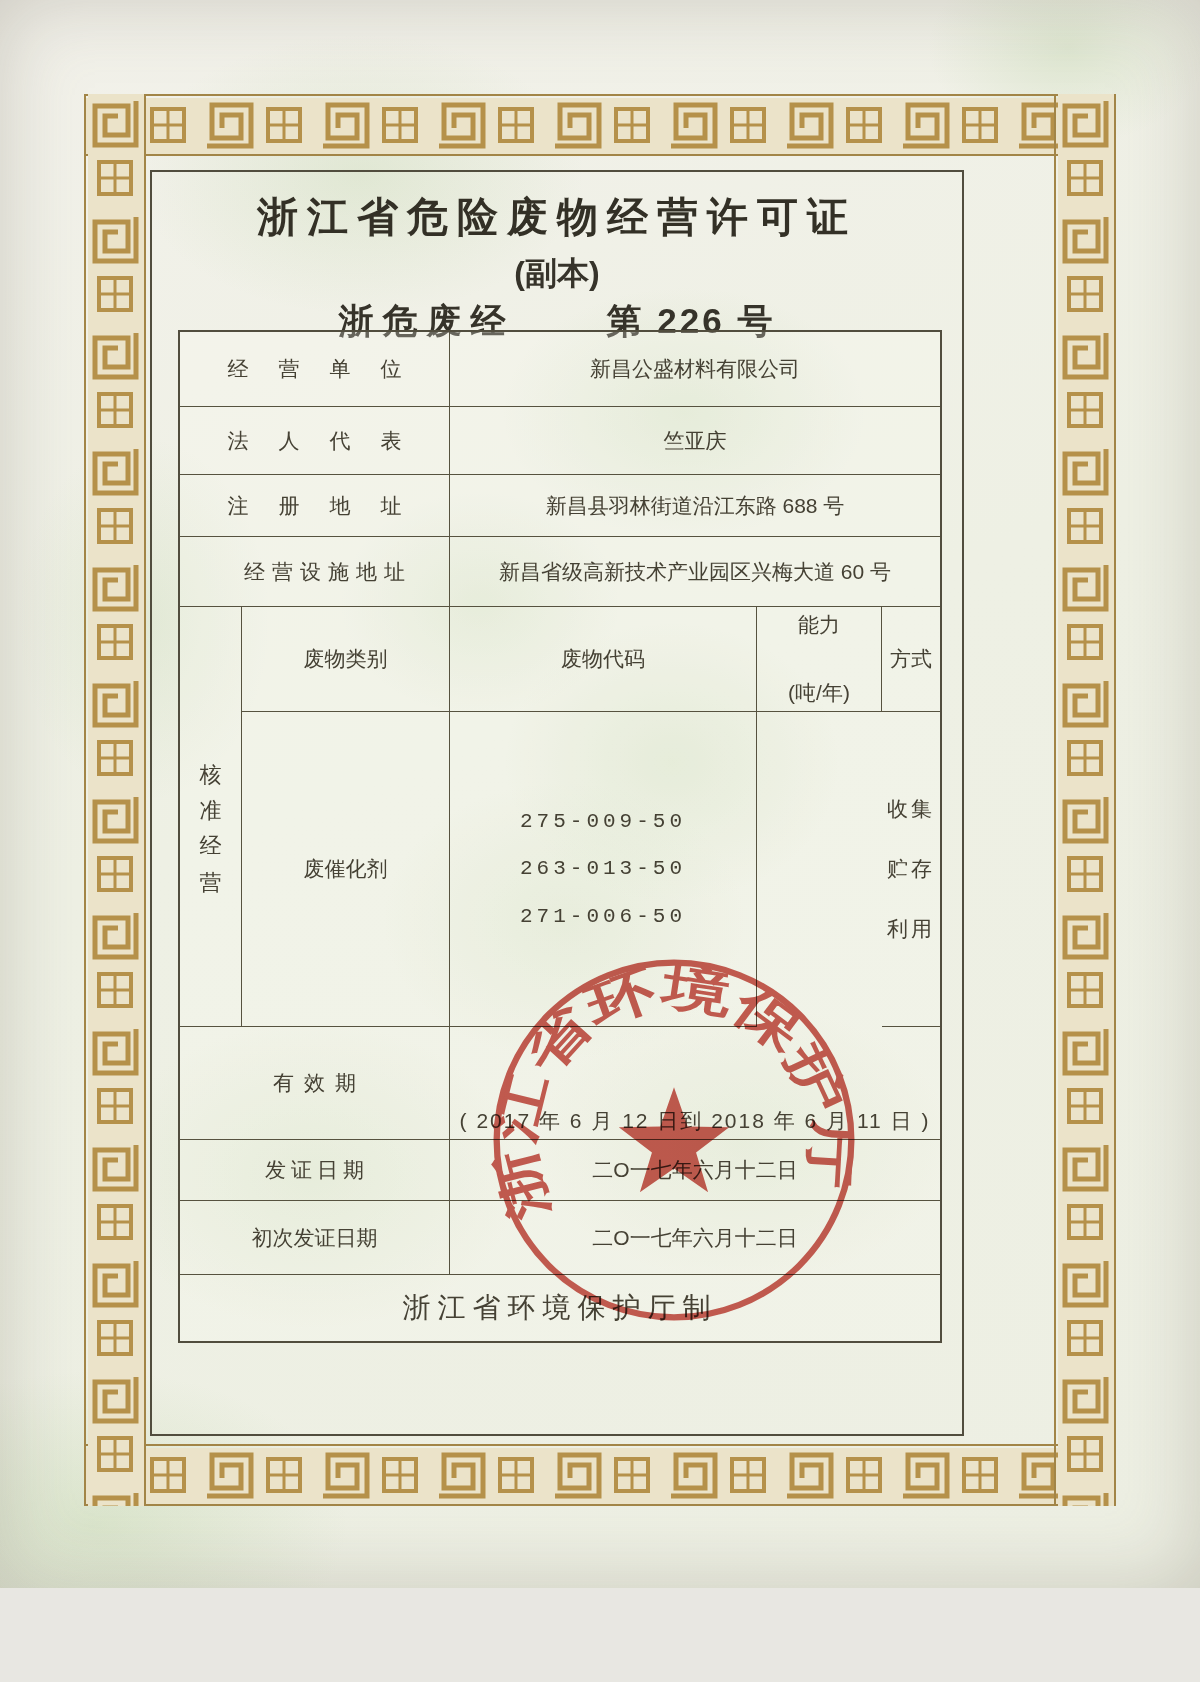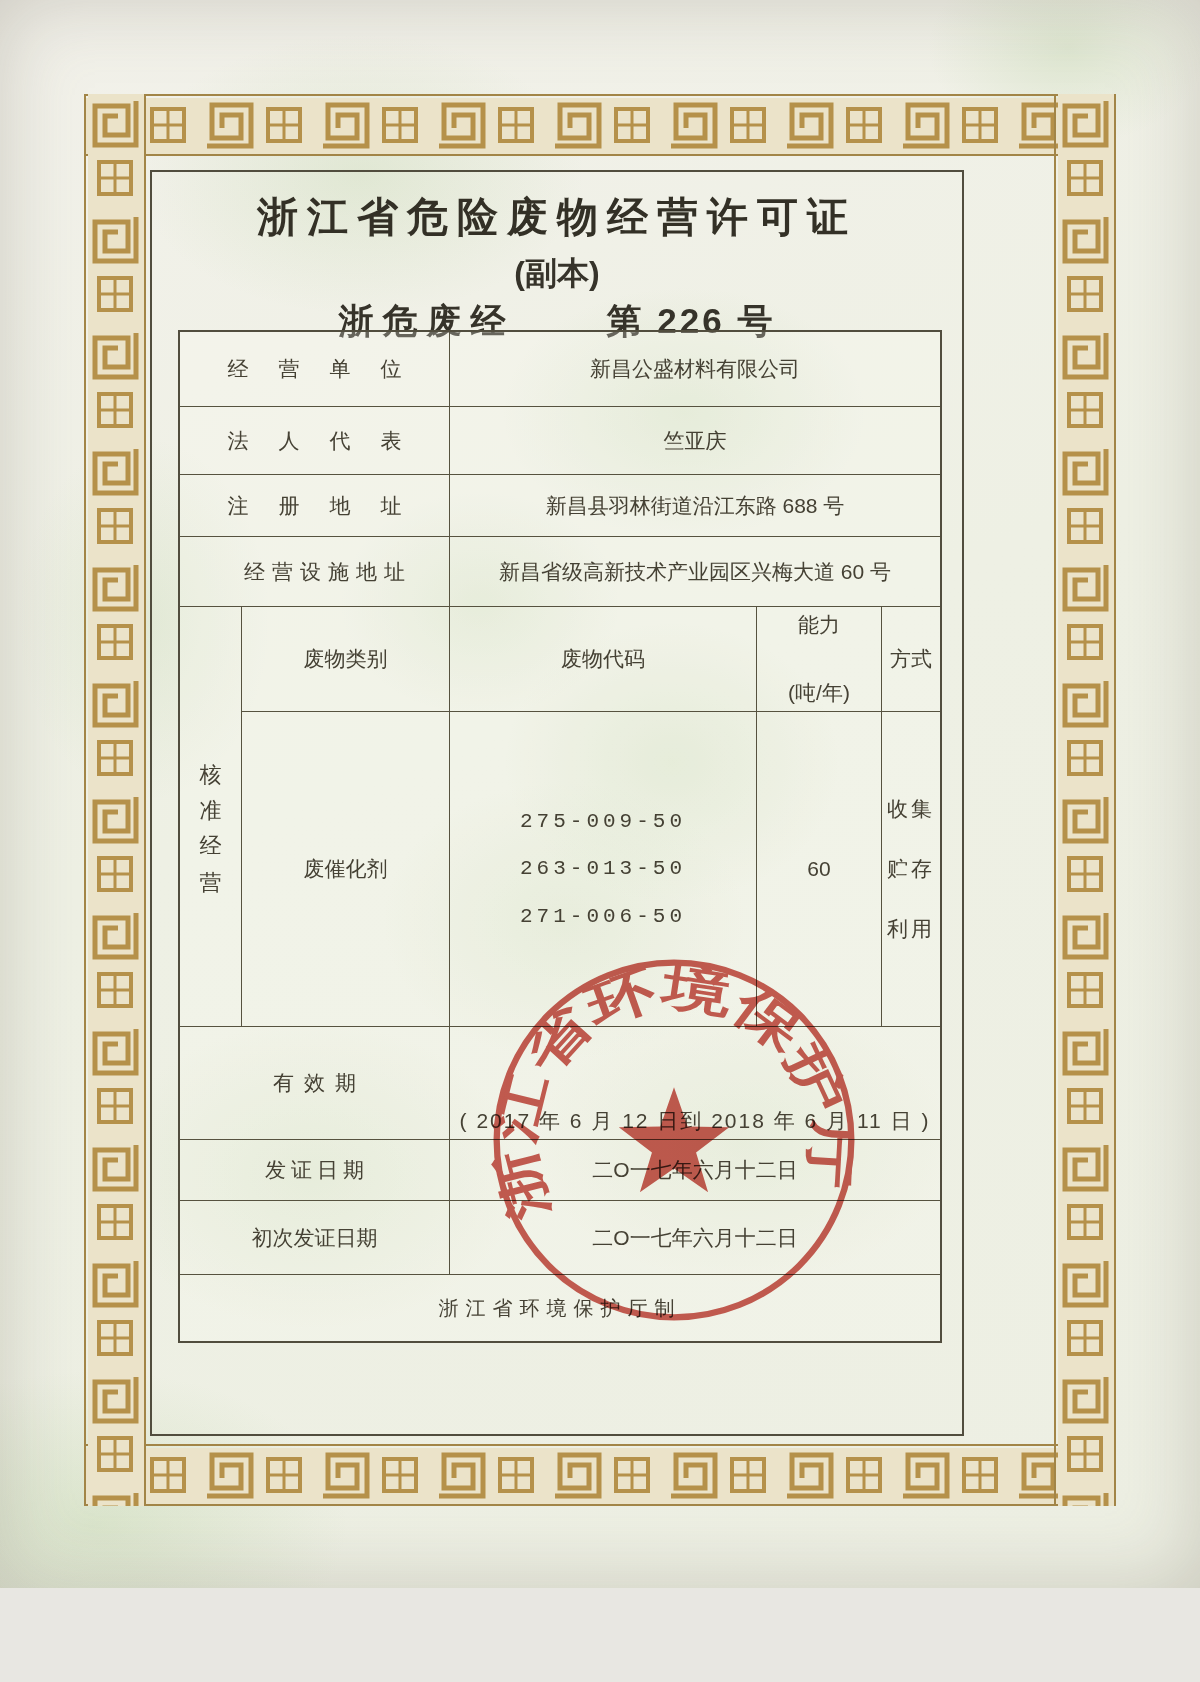--- a/index.html
+++ b/index.html
@@ -51,21 +51,21 @@
   .ls-wide{letter-spacing:30px;margin-right:-30px;}
   .ls-mid{letter-spacing:7px;margin-right:-7px;margin-left:20px;}
   .ls-sm{letter-spacing:10px;margin-right:-10px;}
   .ls-xs{letter-spacing:5px;margin-right:-5px;}
   .vertical-label{writing-mode:vertical-lr;text-orientation:upright;letter-spacing:36px;font-size:22px;}
   .codes{font-family:Liberation Mono, monospace;letter-spacing:4px;
     line-height:2.25;font-size:21px;text-align:left;}
   .methods div{line-height:2.85;letter-spacing:3px;}
   .cap-hdr{line-height:1.7;}
   .validity-val{justify-content:flex-end;padding-bottom:4px;letter-spacing:2px;}
-  .footer-cell{letter-spacing:7px;font-size:20px;}
+  .footer-cell{letter-spacing:7px;font-size:28px;}
   
   .seal{position:absolute;left:484px;top:950px;width:380px;height:380px;
     mix-blend-mode:multiply;opacity:.82;}
 </style>
 </head>
 <body>
 
 <div class="page">
 
   <svg class="band band-h band-top" width="1032" height="62">
@@ -138,21 +138,20 @@
         <div>(吨/年)</div>
       </div>
       <div class="cell no-r" style="grid-area:5/6/6/7;">方式</div>
 
       <div class="cell" style="grid-area:6/2/7/4;">废催化剂</div>
       <div class="cell codes" style="grid-area:6/4/7/5;">
         <div>275-009-50</div>
         <div>263-013-50</div>
         <div>271-006-50</div>
       </div>
-      <div class="cell" style="grid-area:6/5/7/6;">60</div>
       <div class="cell no-r methods" style="grid-area:6/6/7/7;">
         <div>收集</div>
         <div>贮存</div>
         <div>利用</div>
       </div>
 
       <div class="cell" style="grid-area:7/1/8/4;">
         <span class="ls-sm">有效期</span>
       </div>
       <div class="cell no-r validity-val" style="grid-area:7/4/8/7;">( 2017 年 6 月 12 日到 2018 年 6 月 11 日 )</div>

